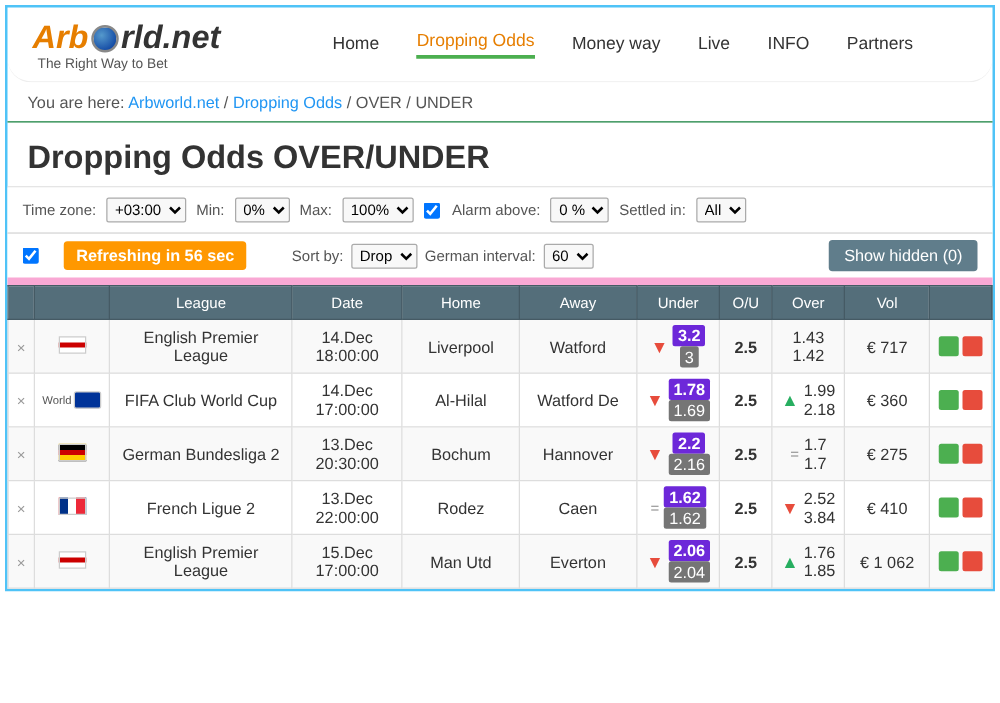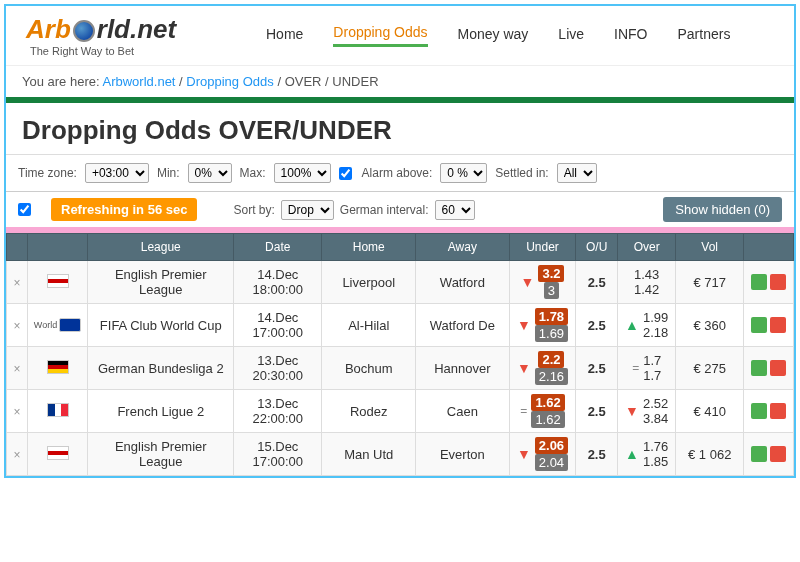--- a/index.html
+++ b/index.html
@@ -13,20 +13,21 @@
       border: 2px solid #4fc3f7;
       margin: 4px;
       padding: 0;
     }
     
     .header {
       display: flex;
       align-items: center;
       padding: 8px 20px;
       border-bottom: 1px solid #eee;
+      border-radius: 19px;
     }
     .logo-area {
       width: 200px;
     }
     .logo-sub {
       font-size: 11px;
       color: #555;
       margin-left: 4px;
     }
     .logo-globe {
@@ -55,21 +56,21 @@
     .nav-item.active {
       color: #e67e00;
       border-bottom: 3px solid #4caf50;
     }
 
     
     .breadcrumb {
       padding: 8px 16px;
       font-size: 13px;
       color: #555;
-      border-bottom: 6px solid #15803d;
+      border-bottom: 1px solid #15803d;
     }
     .breadcrumb a { color: #2196f3; text-decoration: none; }
 
     
     .page-title {
       padding: 12px 16px 8px;
       font-size: 26px;
       font-weight: bold;
       color: #333;
       border-bottom: 1px solid #ddd;
@@ -186,21 +187,21 @@
     .flag-fra {
       background: linear-gradient(to right, #003189 33%, #fff 33%, #fff 66%, #ed2939 66%);
     }
 
     .under-cell {
       display: flex;
       flex-direction: column;
       align-items: center;
     }
     .price-highlighted {
-      background: #c2410c;
+      background: #6d28d9;
       color: #fff;
       padding: 1px 4px;
       border-radius: 2px;
       font-weight: bold;
     }
     .price-highlighted-dark {
       background: #757575;
       color: #fff;
       padding: 1px 4px;
       border-radius: 2px;

